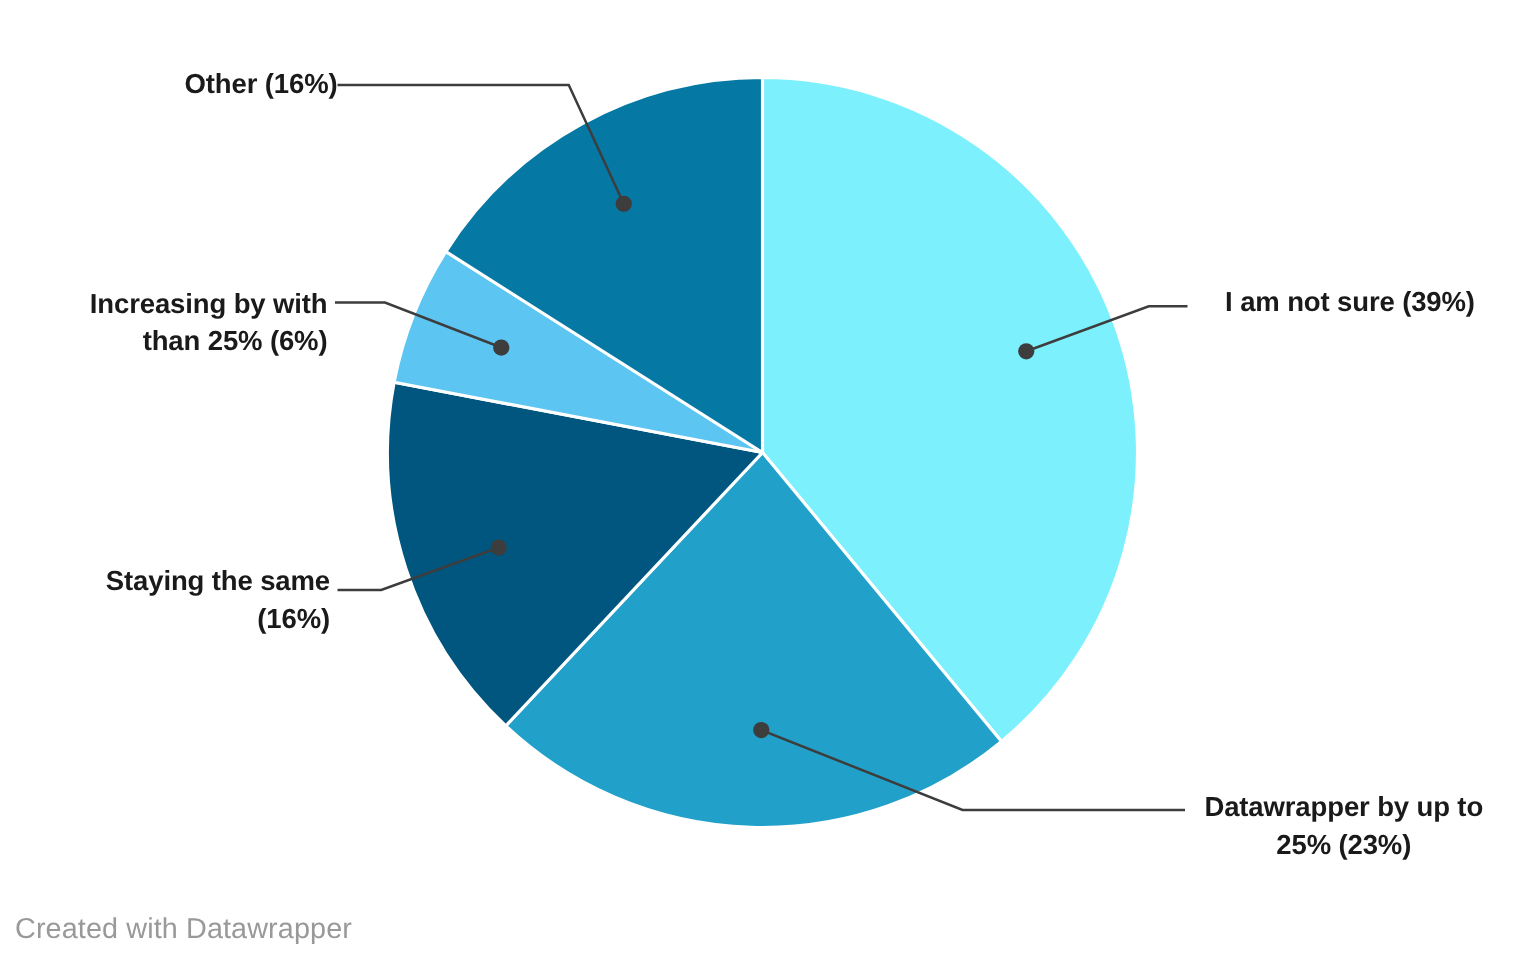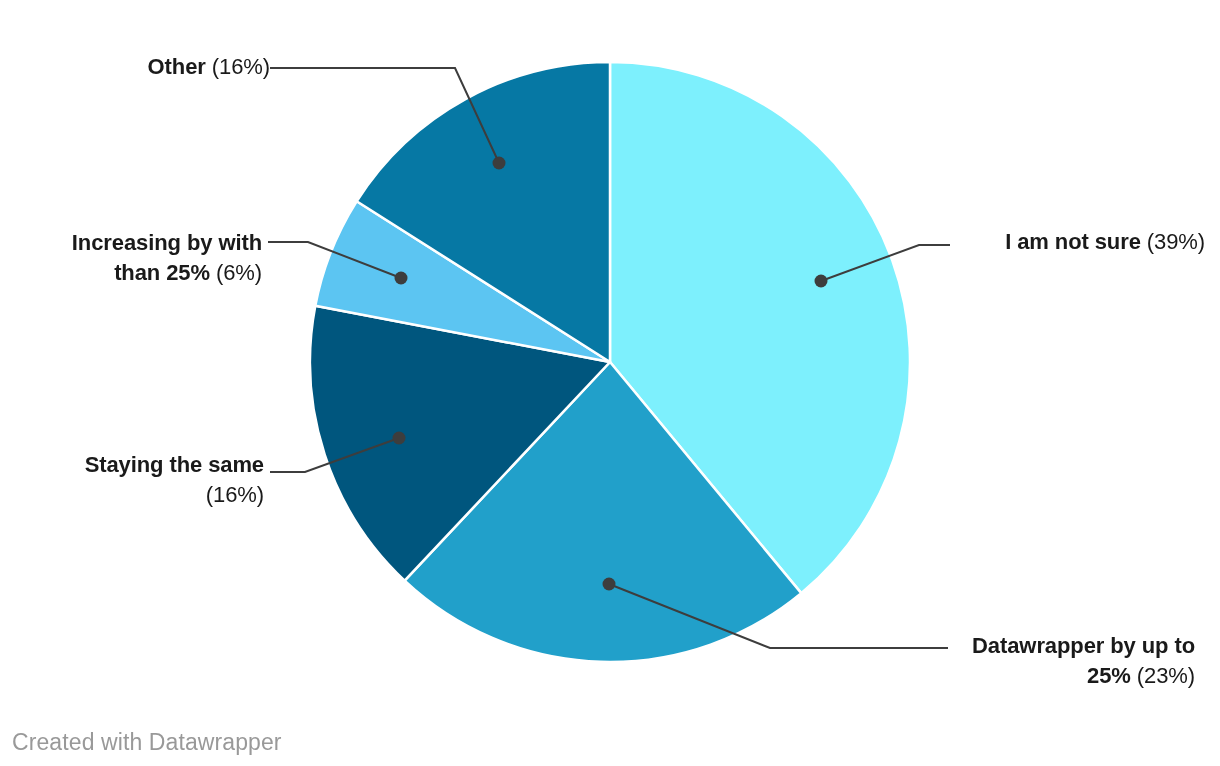--- a/index.html
+++ b/index.html
@@ -45,23 +45,23 @@
     font-size: 22px;
     line-height: 30px;
     letter-spacing: -0.1px;
     white-space: nowrap;
     color: #1a1a1a;
   }
   .pie-label .lbl-name {
     font-weight: bold;
   }
   .pie-label .lbl-pct {
-    font-weight: normal;
+    font-weight: bold;
   }
-  .lbl-right { text-align: right; }
+  .lbl-right { text-align: center; }
   .lbl-left  { text-align: right; }
 
   
   #label-other            { left: 130px;  top: 52px;  width: 140px; }
   #label-increasing-more  { left: 20px;   top: 228px; width: 242px; }
   #label-staying-same     { left: 20px;   top: 450px; width: 244px; }
   #label-not-sure         { left: 955px;  top: 227px; width: 250px; }
   #label-increasing-up-to { left: 955px;  top: 631px; width: 240px; }
 
   #footer-credit {

